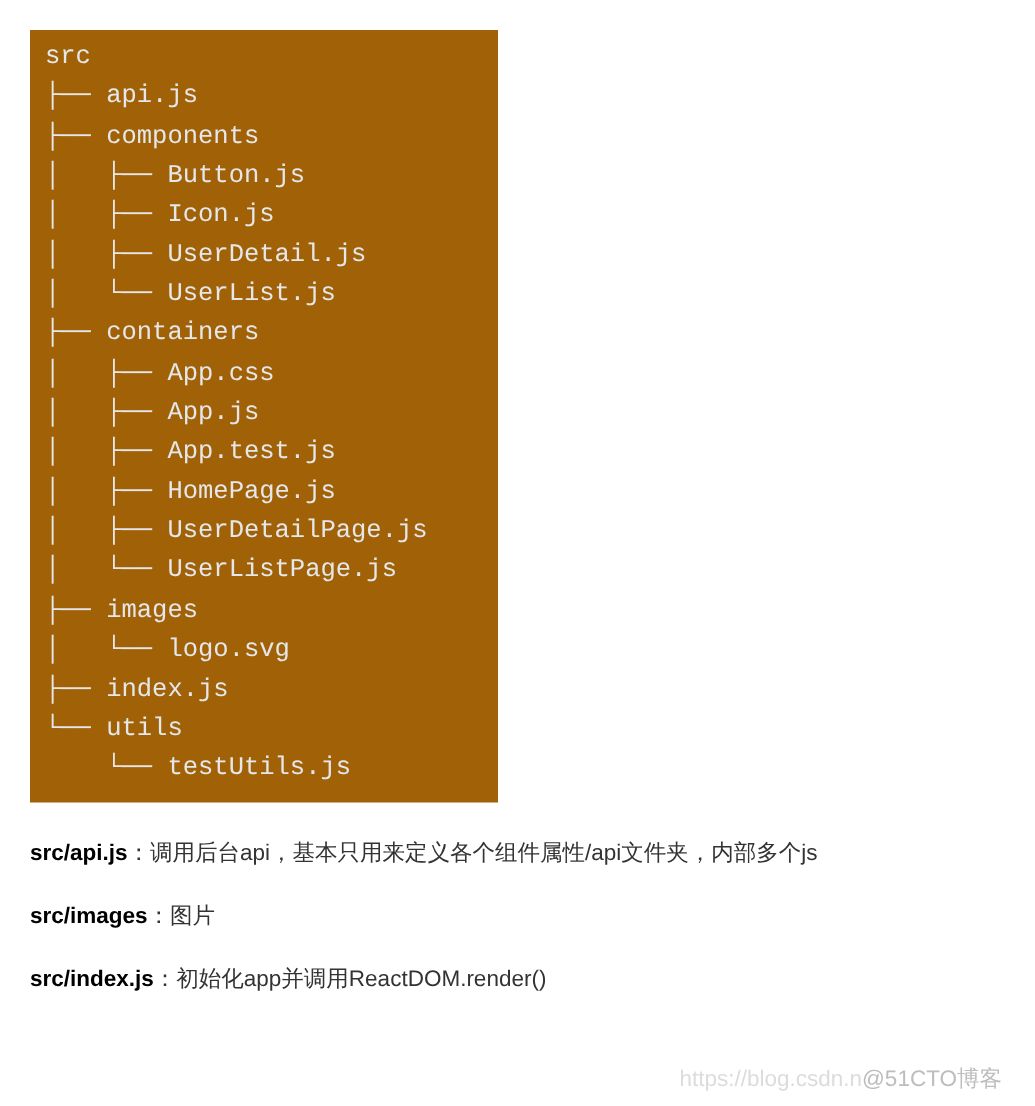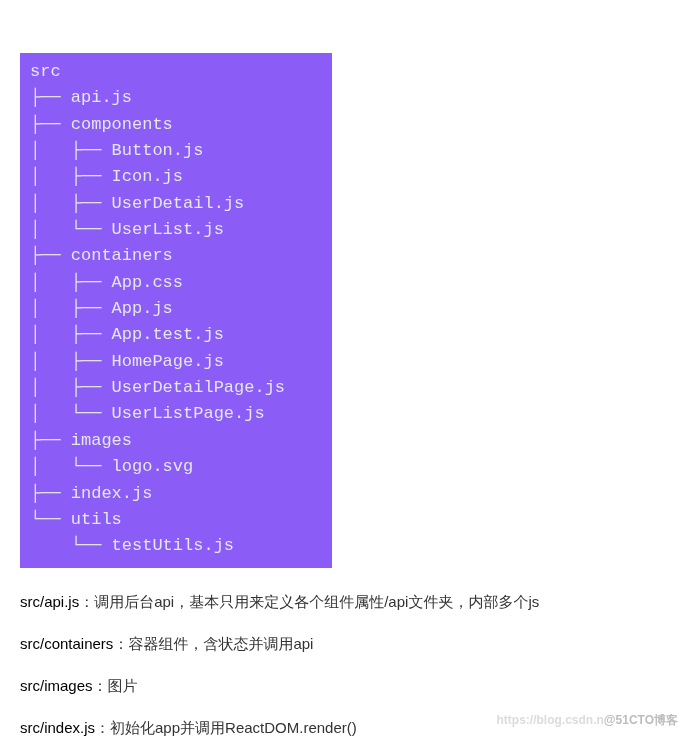--- a/index.html
+++ b/index.html
@@ -5,52 +5,50 @@
   * { margin: 0; padding: 0; box-sizing: border-box; }
   body {
     width: 690px;
     height: 737px;
     background: #ffffff;
     font-family: -apple-system, BlinkMacSystemFont, "Segoe UI", "PingFang SC", "Hiragino Sans GB", "Microsoft YaHei", sans-serif;
     padding: 20px 20px 20px 20px;
     position: relative;
   }
   .tree-block {
-    background: #8b5cf6;
+    background: #a16207;
     color: #e5e7eb;
     font-family: "SFMono-Regular", Consolas, "Liberation Mono", Menlo, monospace;
     font-size: 17px;
     line-height: 1.55;
     padding: 6px 10px 8px 10px;
     width: 312px;
     white-space: pre;
-    margin-top: 33px;
   }
   .desc-list {
     margin-top: 22px;
   }
   .desc-item {
     font-size: 15px;
     line-height: 1.6;
     color: #333;
     margin-bottom: 18px;
   }
   .desc-item strong {
-    font-weight: 400;
+    font-weight: 700;
     color: #000;
   }
   .watermark {
     position: absolute;
-    right: 12px;
+    right: 22px;
     bottom: 8px;
-    font-size: 12px;
+    font-size: 15px;
     color: #bdbdbd;
     letter-spacing: 0;
     white-space: nowrap;
-    font-weight: bold;
   }
   .watermark .faint {
     color: #dcdcdc;
   }
 </style>
 </head>
 <body>
 
 <pre class="tree-block"><span>src</span>
 <span>├── api.js</span>
@@ -67,19 +65,18 @@
 <span>│   ├── UserDetailPage.js</span>
 <span>│   └── UserListPage.js</span>
 <span>├── images</span>
 <span>│   └── logo.svg</span>
 <span>├── index.js</span>
 <span>└── utils</span>
 <span>    └── testUtils.js</span></pre>
 
 <div class="desc-list">
   <p class="desc-item"><strong>src/api.js</strong><span>：调用后台api，基本只用来定义各个组件属性/api文件夹，内部多个js</span></p>
-  <p class="desc-item"><strong>src/containers</strong><span>：容器组件，含状态并调用api</span></p>
   <p class="desc-item"><strong>src/images</strong><span>：图片</span></p>
   <p class="desc-item"><strong>src/index.js</strong><span>：初始化app并调用ReactDOM.render()</span></p>
 
 </div>
 
 <div class="watermark"><span class="faint">https://blog.csdn.n</span><span>@51CTO博客</span></div>
 
 </body></html>

